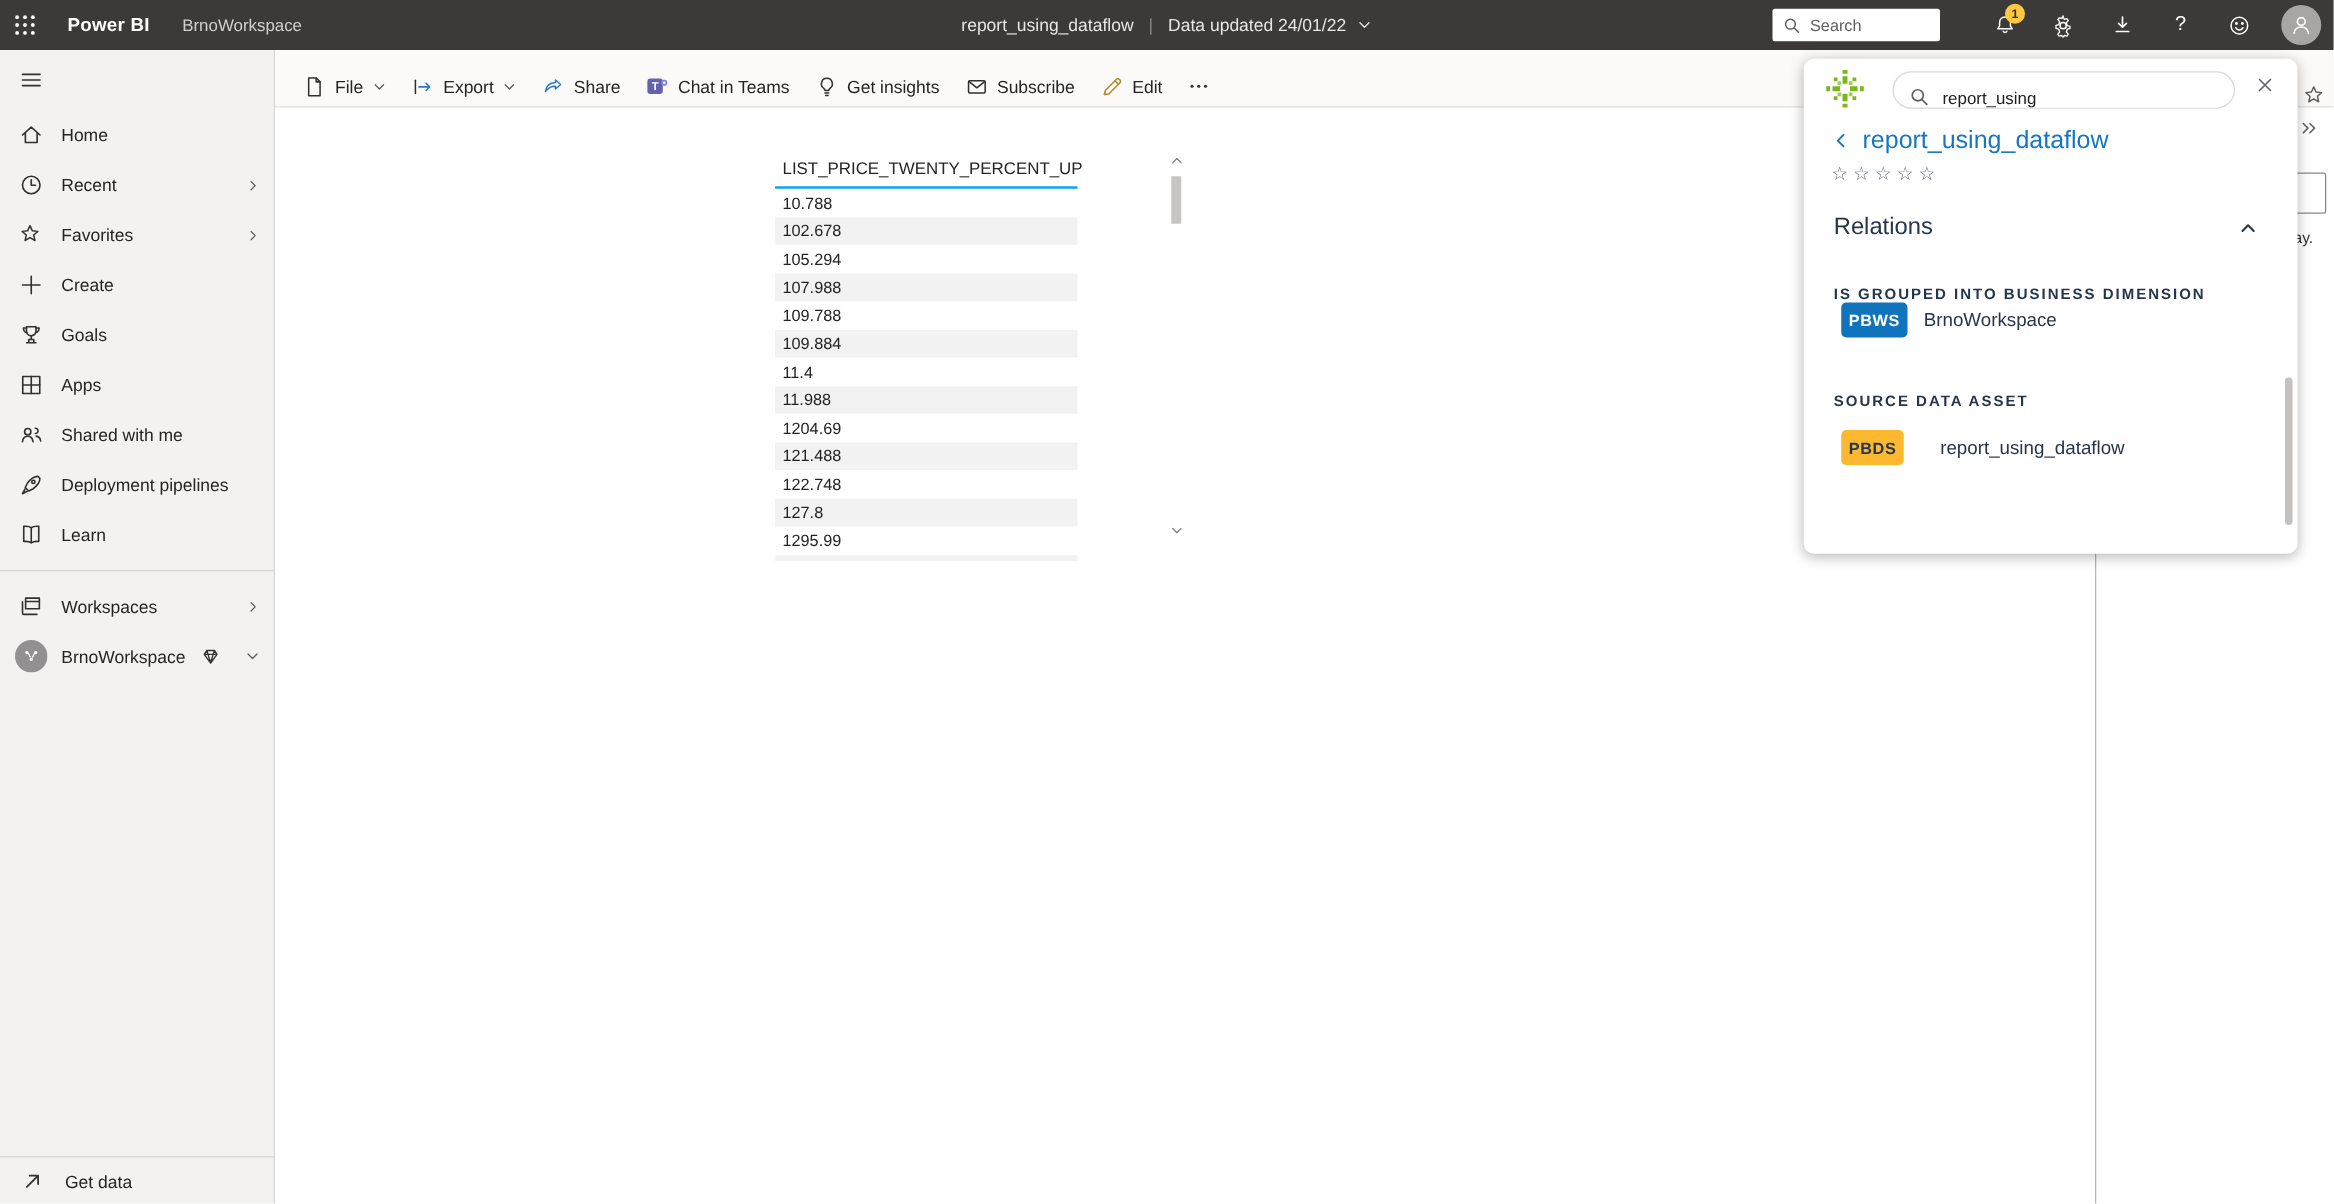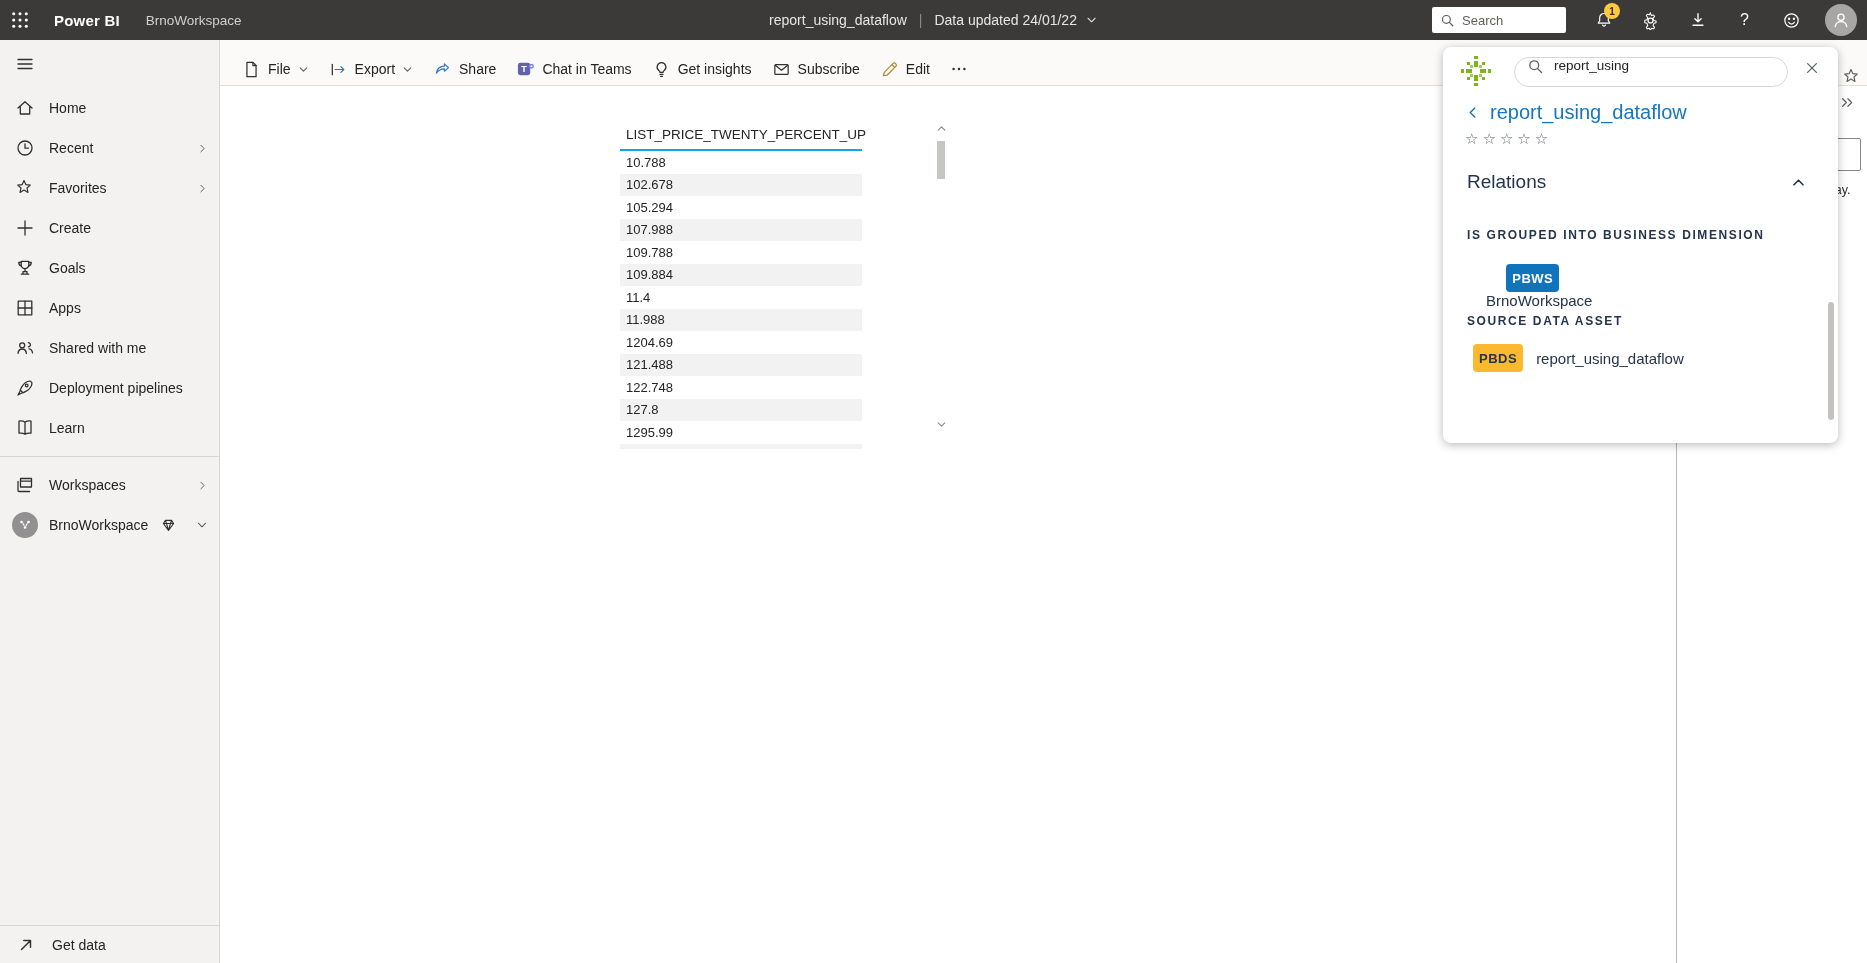--- a/index.html
+++ b/index.html
@@ -12,21 +12,21 @@
   .topbar { position:absolute; left:0; top:0; width:100%; height:40px; background:#3b3a39; display:flex; align-items:center; z-index:40; }
   .waffle-btn { width:40px; height:40px; display:flex; align-items:center; justify-content:center; color:#fff; cursor:pointer; }
   .brand { color:#fff; font-size:15px; font-weight:bold; margin-left:14px; letter-spacing:.2px; }
   .topbar-ws { color:#d2d0ce; font-size:13.5px; margin-left:26px; }
   .topbar-center { position:absolute; left:50%; top:0; height:40px; transform:translateX(-50%); display:flex; align-items:center; white-space:nowrap; }
   .topbar-center .rpt { color:#e8e6e3; font-size:14px; }
   .topbar-center .pipe { color:#8a8886; font-size:14px; margin:0 12px; }
   .topbar-center .upd { color:#e8e6e3; font-size:14px; }
   .topbar-center .chev { color:#e8e6e3; margin-left:9px; }
   .topbar-right { position:absolute; right:0; top:0; height:40px; display:flex; align-items:center; }
-  .tb-search { width:134px; height:26px; background:#fff; border-radius:2px; display:flex; align-items:center; padding:0 8px; margin-right:14px; }
+  .tb-search { width:134px; height:26px; background:#fff; border-radius:2px; display:flex; align-items:center; padding:0 8px; margin-right:28px; }
   .tb-search input { border:none; outline:none; width:100%; font-size:13px; color:#323130; margin-left:7px; font-family:inherit; background:transparent; }
   .tb-search input::placeholder { color:#605e5c; }
   .tb-icon-btn { width:47px; height:40px; display:flex; align-items:center; justify-content:center; color:#fff; position:relative; cursor:pointer; }
   .tb-badge { position:absolute; top:3px; right:7px; min-width:16px; height:16px; border-radius:8px; background:#ffc83d; color:#323130; font-size:10px; font-weight:bold; display:flex; align-items:center; justify-content:center; padding:0 4px; }
   .avatar-btn { width:52px; height:40px; display:flex; align-items:center; justify-content:center; cursor:pointer; }
   .avatar-circle { width:32px; height:32px; border-radius:50%; background:#a8a6a4; display:flex; align-items:center; justify-content:center; color:#fff; }
 
   
   .sidebar { position:absolute; left:0; top:40px; width:220px; height:923px; background:#f3f2f1; border-right:1px solid #d8d6d4; z-index:20; }
   .hamburger { height:48px; display:flex; align-items:center; padding-left:15px; color:#323130; cursor:pointer; }
@@ -62,21 +62,21 @@
   .trow.alt { background:#f2f2f2; }
   .trow.partial { height:5px; }
   .vscroll { position:absolute; left:712px; top:36px; width:16px; height:310px; }
   .vs-up { position:absolute; top:0; left:0; width:16px; height:14px; color:#8a8886; display:flex; justify-content:center; cursor:pointer; }
   .vs-down { position:absolute; bottom:0; left:0; width:16px; height:14px; color:#8a8886; display:flex; justify-content:center; cursor:pointer; }
   .vs-thumb { position:absolute; left:4px; top:18px; width:8px; height:38px; background:#c8c6c4; cursor:pointer; }
 
   
   .ext-panel { position:absolute; left:1443px; top:47px; width:395px; height:396px; background:#fff; border-radius:8px; box-shadow:0 2px 10px rgba(0,0,0,.28); z-index:50; }
   .ext-logo { position:absolute; left:16px; top:7px; width:34px; height:34px; }
-  .ext-search { position:absolute; left:71px; top:10px; width:274px; height:30px; border:1px solid #d8d8d8; border-radius:15px; background:#fff; display:flex; align-items:flex-start; padding:0 12px; }
+  .ext-search { position:absolute; left:71px; top:10px; width:274px; height:30px; border:1px solid #d8d8d8; border-radius:15px; background:#fff; display:flex; align-items:flex-end; padding:0 12px; }
   .ext-search .mag { color:#5f6368; flex:none; }
   .ext-search input { border:none; outline:none; font-size:13.5px; color:#202124; margin-left:10px; width:100%; font-family:inherit; }
   .ext-close { position:absolute; right:14px; top:13px; width:20px; height:20px; color:#5f6368; cursor:pointer; }
   .ext-titlerow { position:absolute; left:22px; top:54px; display:flex; align-items:center; }
   .ext-back { color:#1577c2; cursor:pointer; margin-right:10px; }
   .ext-title { font-size:20px; color:#1577c2; cursor:pointer; }
   .ext-stars { position:absolute; left:22px; top:83px; font-size:15px; color:#5d6c7b; letter-spacing:4px; cursor:pointer; font-family:"DejaVu Sans",sans-serif; }
   .ext-sec { position:absolute; left:24px; top:124px; font-size:19px; color:#24354c; }
   .ext-sec-chev { position:absolute; right:32px; top:128px; color:#24354c; cursor:pointer; }
   .ext-lbl { position:absolute; left:24px; font-size:12px; font-weight:bold; letter-spacing:1.6px; color:#24354c; }
@@ -516,27 +516,27 @@
     <div class="ext-stars">☆☆☆☆☆</div>
 
     <div class="ext-sec">Relations</div>
     <span class="ext-sec-chev">
         <svg width="15" height="15" viewBox="0 0 20 20" fill="none" stroke="currentColor" stroke-width="1.3" stroke-linecap="round" stroke-linejoin="round">
           <path d="M4 13l6-6 6 6" stroke-width="2.2"></path>
         </svg>
       </span>
 
     <div class="ext-lbl" style="top:181px;">IS GROUPED INTO BUSINESS DIMENSION</div>
-    <div class="ext-rel" style="top:217px;flex-direction:column;">
+    <div class="ext-rel" style="top:195px;">
       <span class="ext-badge" style="background-color: rgb(16, 116, 188);">PBWS</span>
       <span class="rel-name">BrnoWorkspace</span>
     </div>
 
     <div class="ext-lbl" style="top:267px;">SOURCE DATA ASSET</div>
-    <div class="ext-rel" style="top:297px;">
+    <div class="ext-rel" style="top:297px;gap:16px;">
       <span class="ext-badge dark-text" style="background-color: rgb(252, 184, 46);">PBDS</span>
       <span class="rel-name">report_using_dataflow</span>
     </div>
 
     <div class="ext-scroll-thumb"></div>
   </div>
 
 </div>
 
 </body></html>

